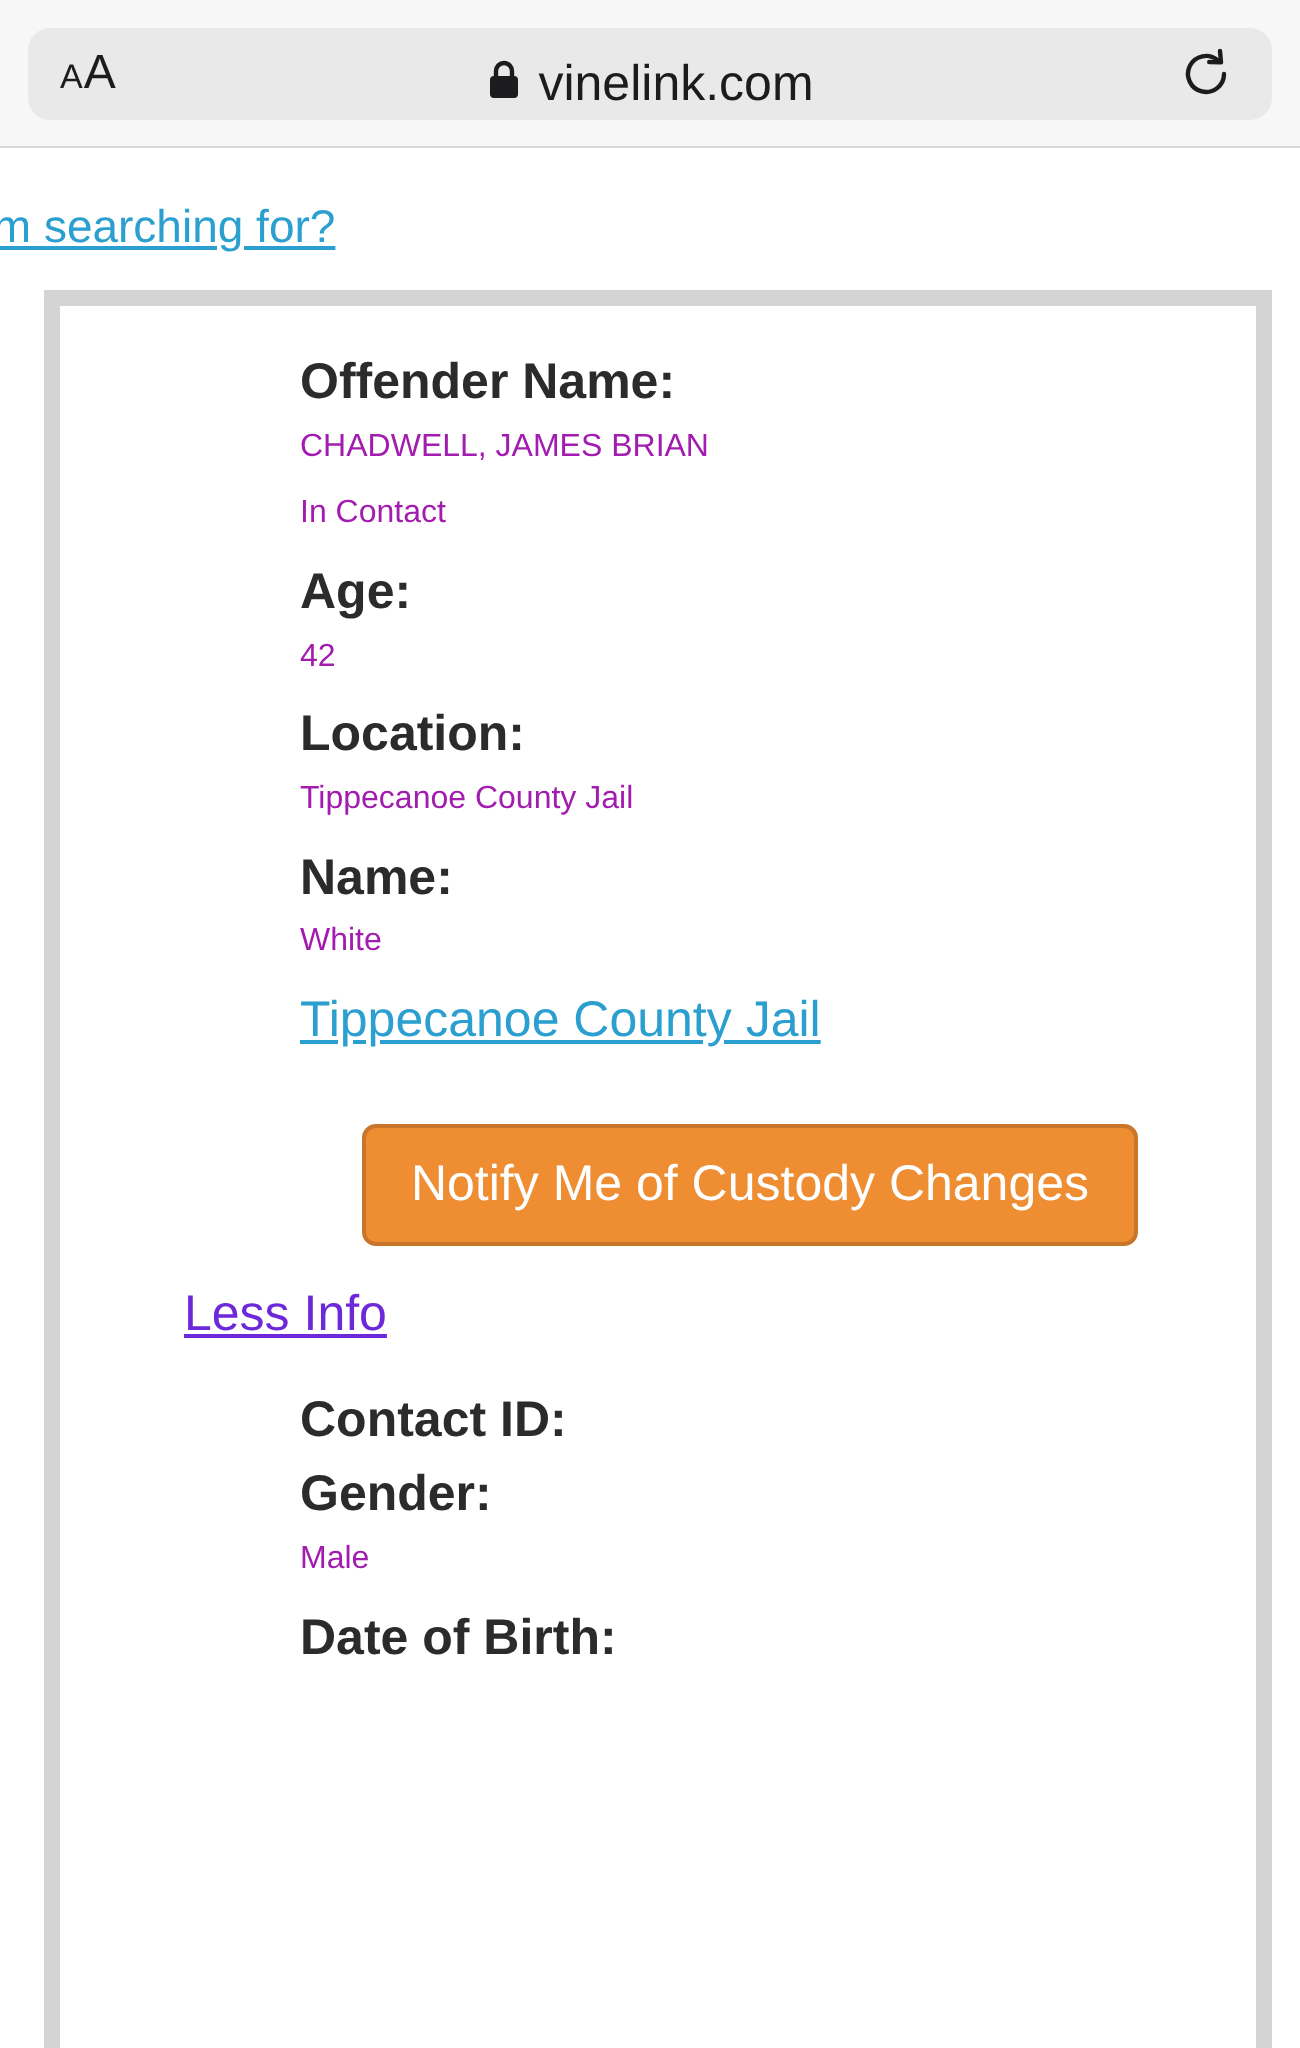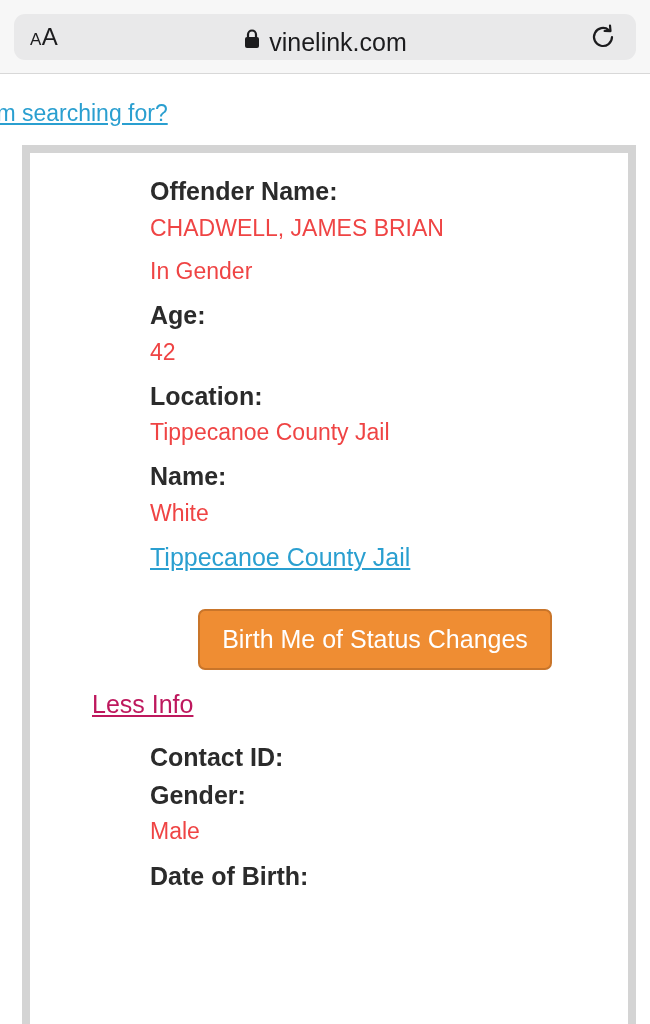--- a/index.html
+++ b/index.html
@@ -48,21 +48,21 @@
     display: inline-block;
     margin-right: 8px;
     vertical-align: middle;
   }
   .url-text {
     font-size: 25px;
     color: #1c1c1e;
   }
   .url-center {
     display: flex;
-    align-items: flex-start;
+    align-items: center;
     margin-top: 12px;
   }
   .reload-btn {
     position: absolute;
     right: 18px;
     width: 30px;
     height: 30px;
     display: flex;
     align-items: center;
     justify-content: center;
@@ -99,22 +99,22 @@
   }
 
   .field-label {
     font-size: 25px;
     font-weight: bold;
     color: #2b2b2b;
     margin: 0 0 4px 0;
     line-height: 1.35;
   }
   .field-value {
-    font-size: 23px;
-    color: #ef4444;
+    font-size: 16px;
+    color: #a21caf;
     margin: 0 0 12px 0;
     line-height: 1.35;
   }
   .field-link {
     font-size: 25px;
     color: #2a9fd0;
     text-decoration: underline;
     display: inline-block;
     margin: 0 0 12px 0;
     line-height: 1.35;
@@ -133,21 +133,21 @@
     color: #ffffff;
     font-size: 25px;
     padding: 16px 22px;
     cursor: pointer;
     font-family: "Liberation Sans", sans-serif;
     line-height: 1;
   }
 
   .less-info {
     font-size: 25px;
-    color: #be185d;
+    color: #6d28d9;
     text-decoration: underline;
     display: inline-block;
     margin: 6px 0 22px -58px;
   }
 </style>
 </head>
 <body>
 
 <div class="browser-bar">
   <div class="url-field">
@@ -176,35 +176,35 @@
 <div class="page">
 
   <a class="top-link" href="#">'m searching for?</a>
 
   <div class="card-outer">
     <div class="card-inner">
 
       <div class="field-label">Offender Name:</div>
       <div class="field-value">CHADWELL, JAMES BRIAN</div>
 
-      <div class="field-value">In Gender</div>
+      <div class="field-value">In Contact</div>
 
       <div class="field-label">Age:</div>
       <div class="field-value">42</div>
 
       <div class="field-label">Location:</div>
       <div class="field-value">Tippecanoe County Jail</div>
 
       <div class="field-label">Name:</div>
       <div class="field-value">White</div>
 
       <a class="field-link" href="#">Tippecanoe County Jail</a>
 
       <div class="notify-wrap">
-        <button class="notify-btn">Birth Me of Status Changes</button>
+        <button class="notify-btn">Notify Me of Custody Changes</button>
       </div>
 
       <a class="less-info" href="#">Less Info</a>
 
       <div class="field-label">Contact ID:</div>
 
       <div class="field-label">Gender:</div>
       <div class="field-value">Male</div>
 
       <div class="field-label">Date of Birth:</div>

